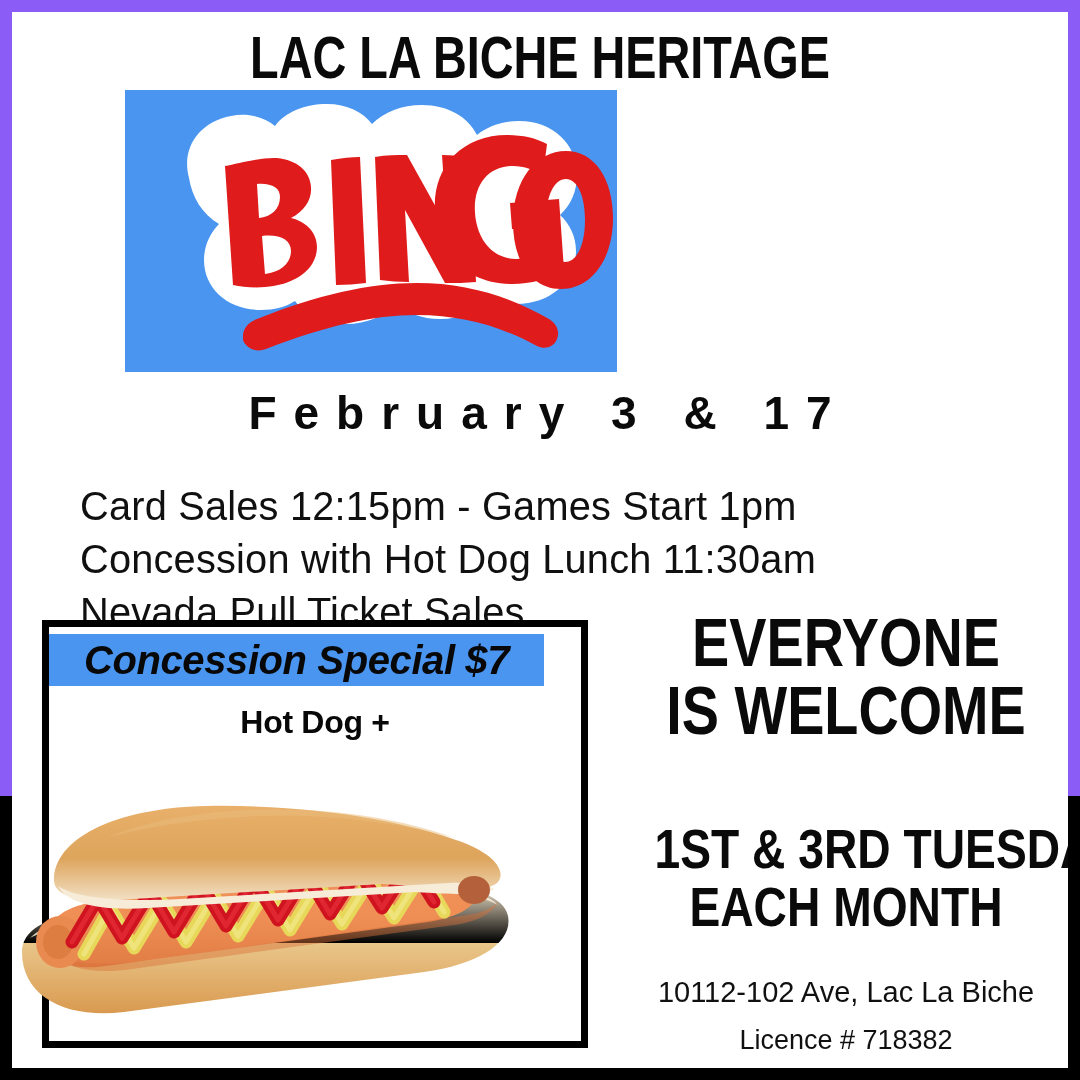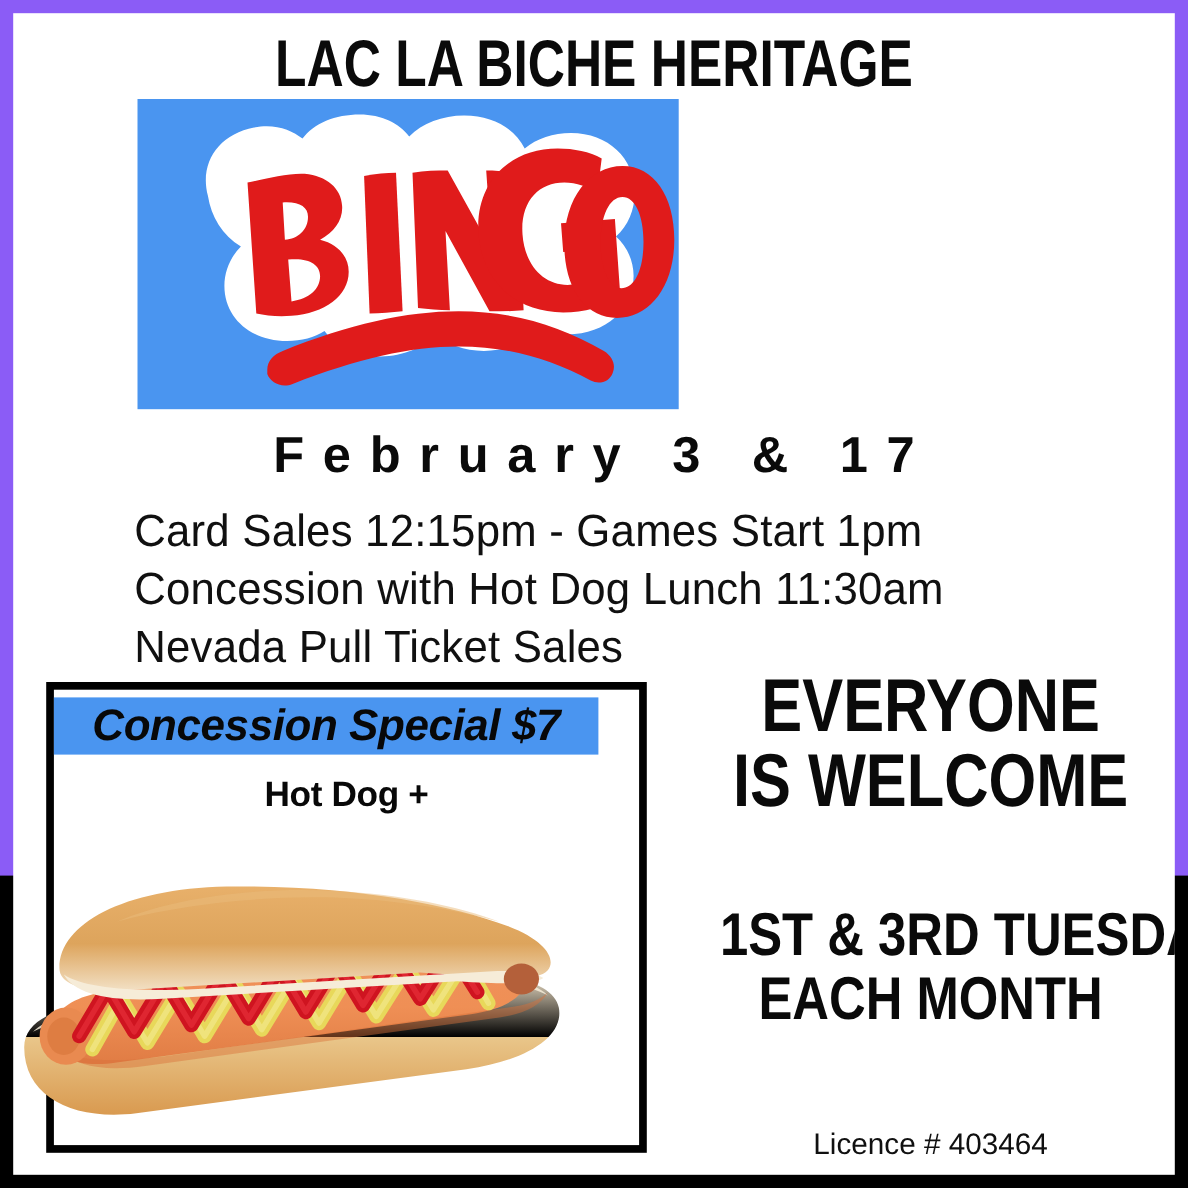--- a/index.html
+++ b/index.html
@@ -61,23 +61,22 @@
     line-height:70px;
     letter-spacing:17px;
     color:#0a0a0a;
     white-space:nowrap;
     text-indent:17px;
   }
 
   
   .info-block{
     position:absolute;
-    left:68px;top:444px;
+    left:68px;top:468px;
     width:900px;
-    margin-left:42px;
   }
   .info-line{
     font-family:"Liberation Sans Narrow","Liberation Sans",sans-serif;
     font-weight:400;
     font-size:41px;
     line-height:53px;
     color:#101010;
     white-space:nowrap;
     letter-spacing:0.2px;
     transform:scaleX(0.97);
@@ -285,17 +284,18 @@
     <div class="welcome">
       <div>EVERYONE</div>
       <div>IS WELCOME</div>
     </div>
 
     <div class="tuesday">
       <div>1ST &amp; 3RD TUESDAY</div>
       <div>EACH MONTH</div>
     </div>
 
-
-    <div class="licence">Licence # 403464</div>
+    <div class="address">10112-102 Ave, Lac La Biche</div>
+
+    <div class="licence">Licence # 718382</div>
 
   </div>
 </div>
 
 </body></html>

